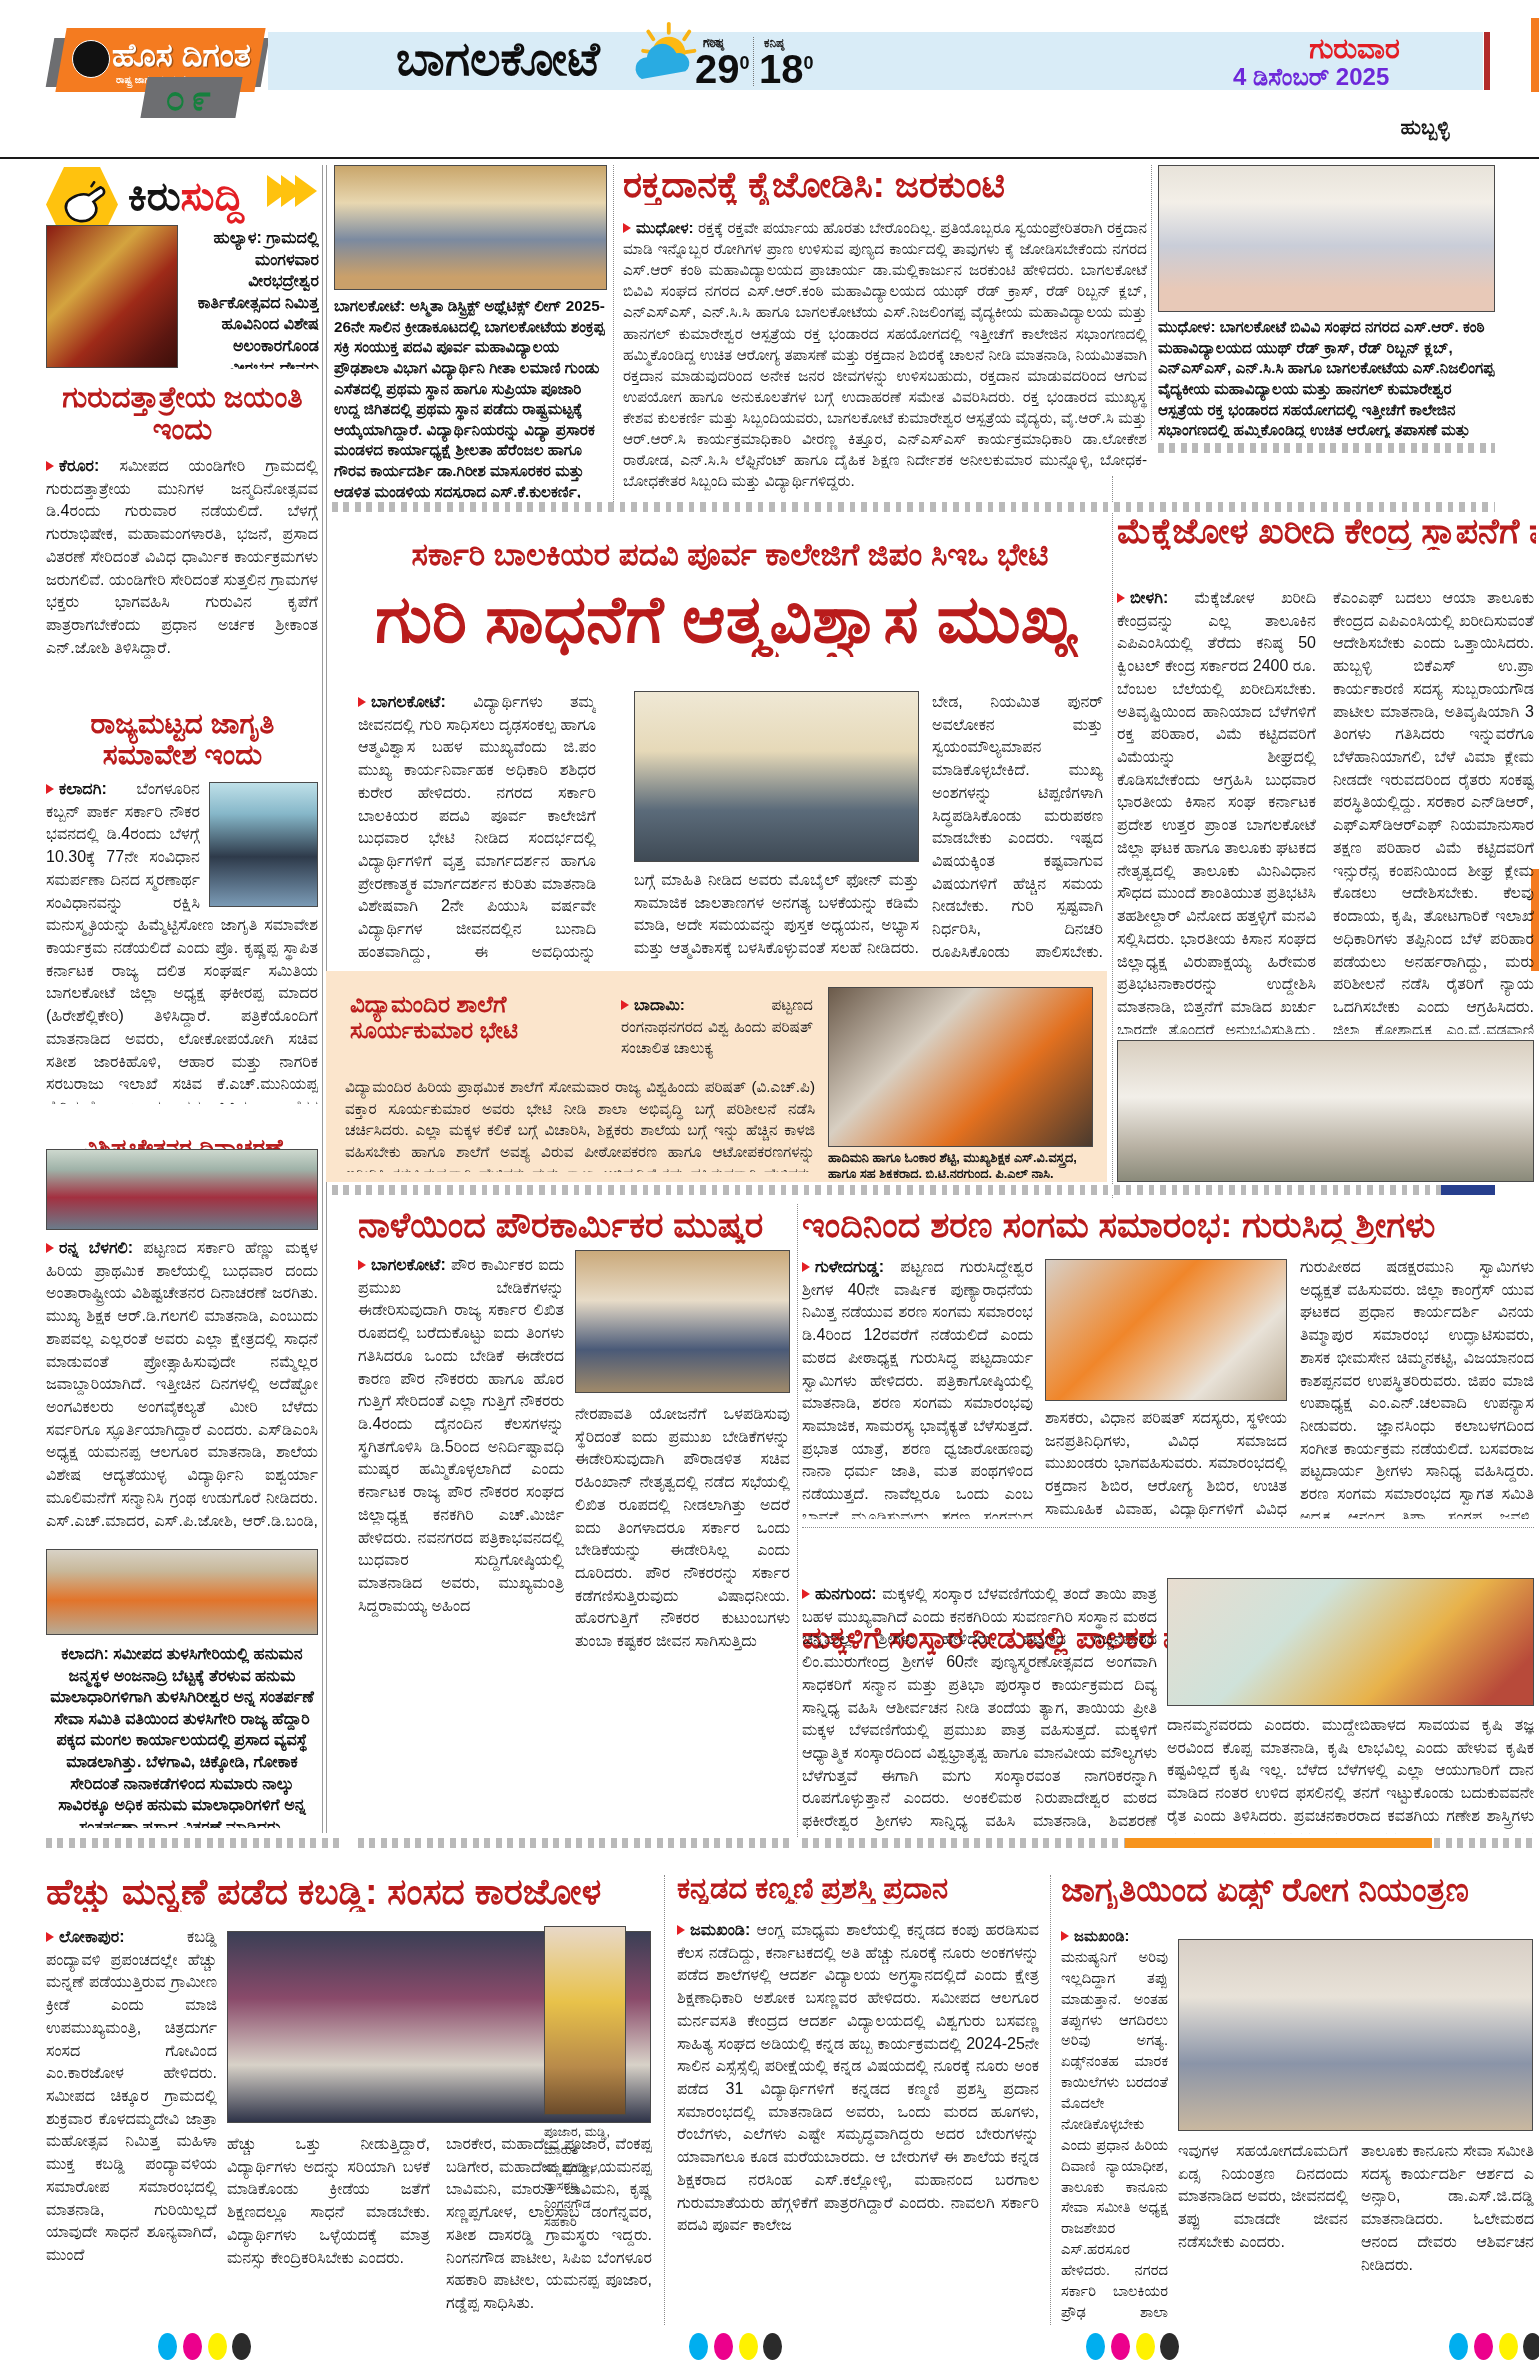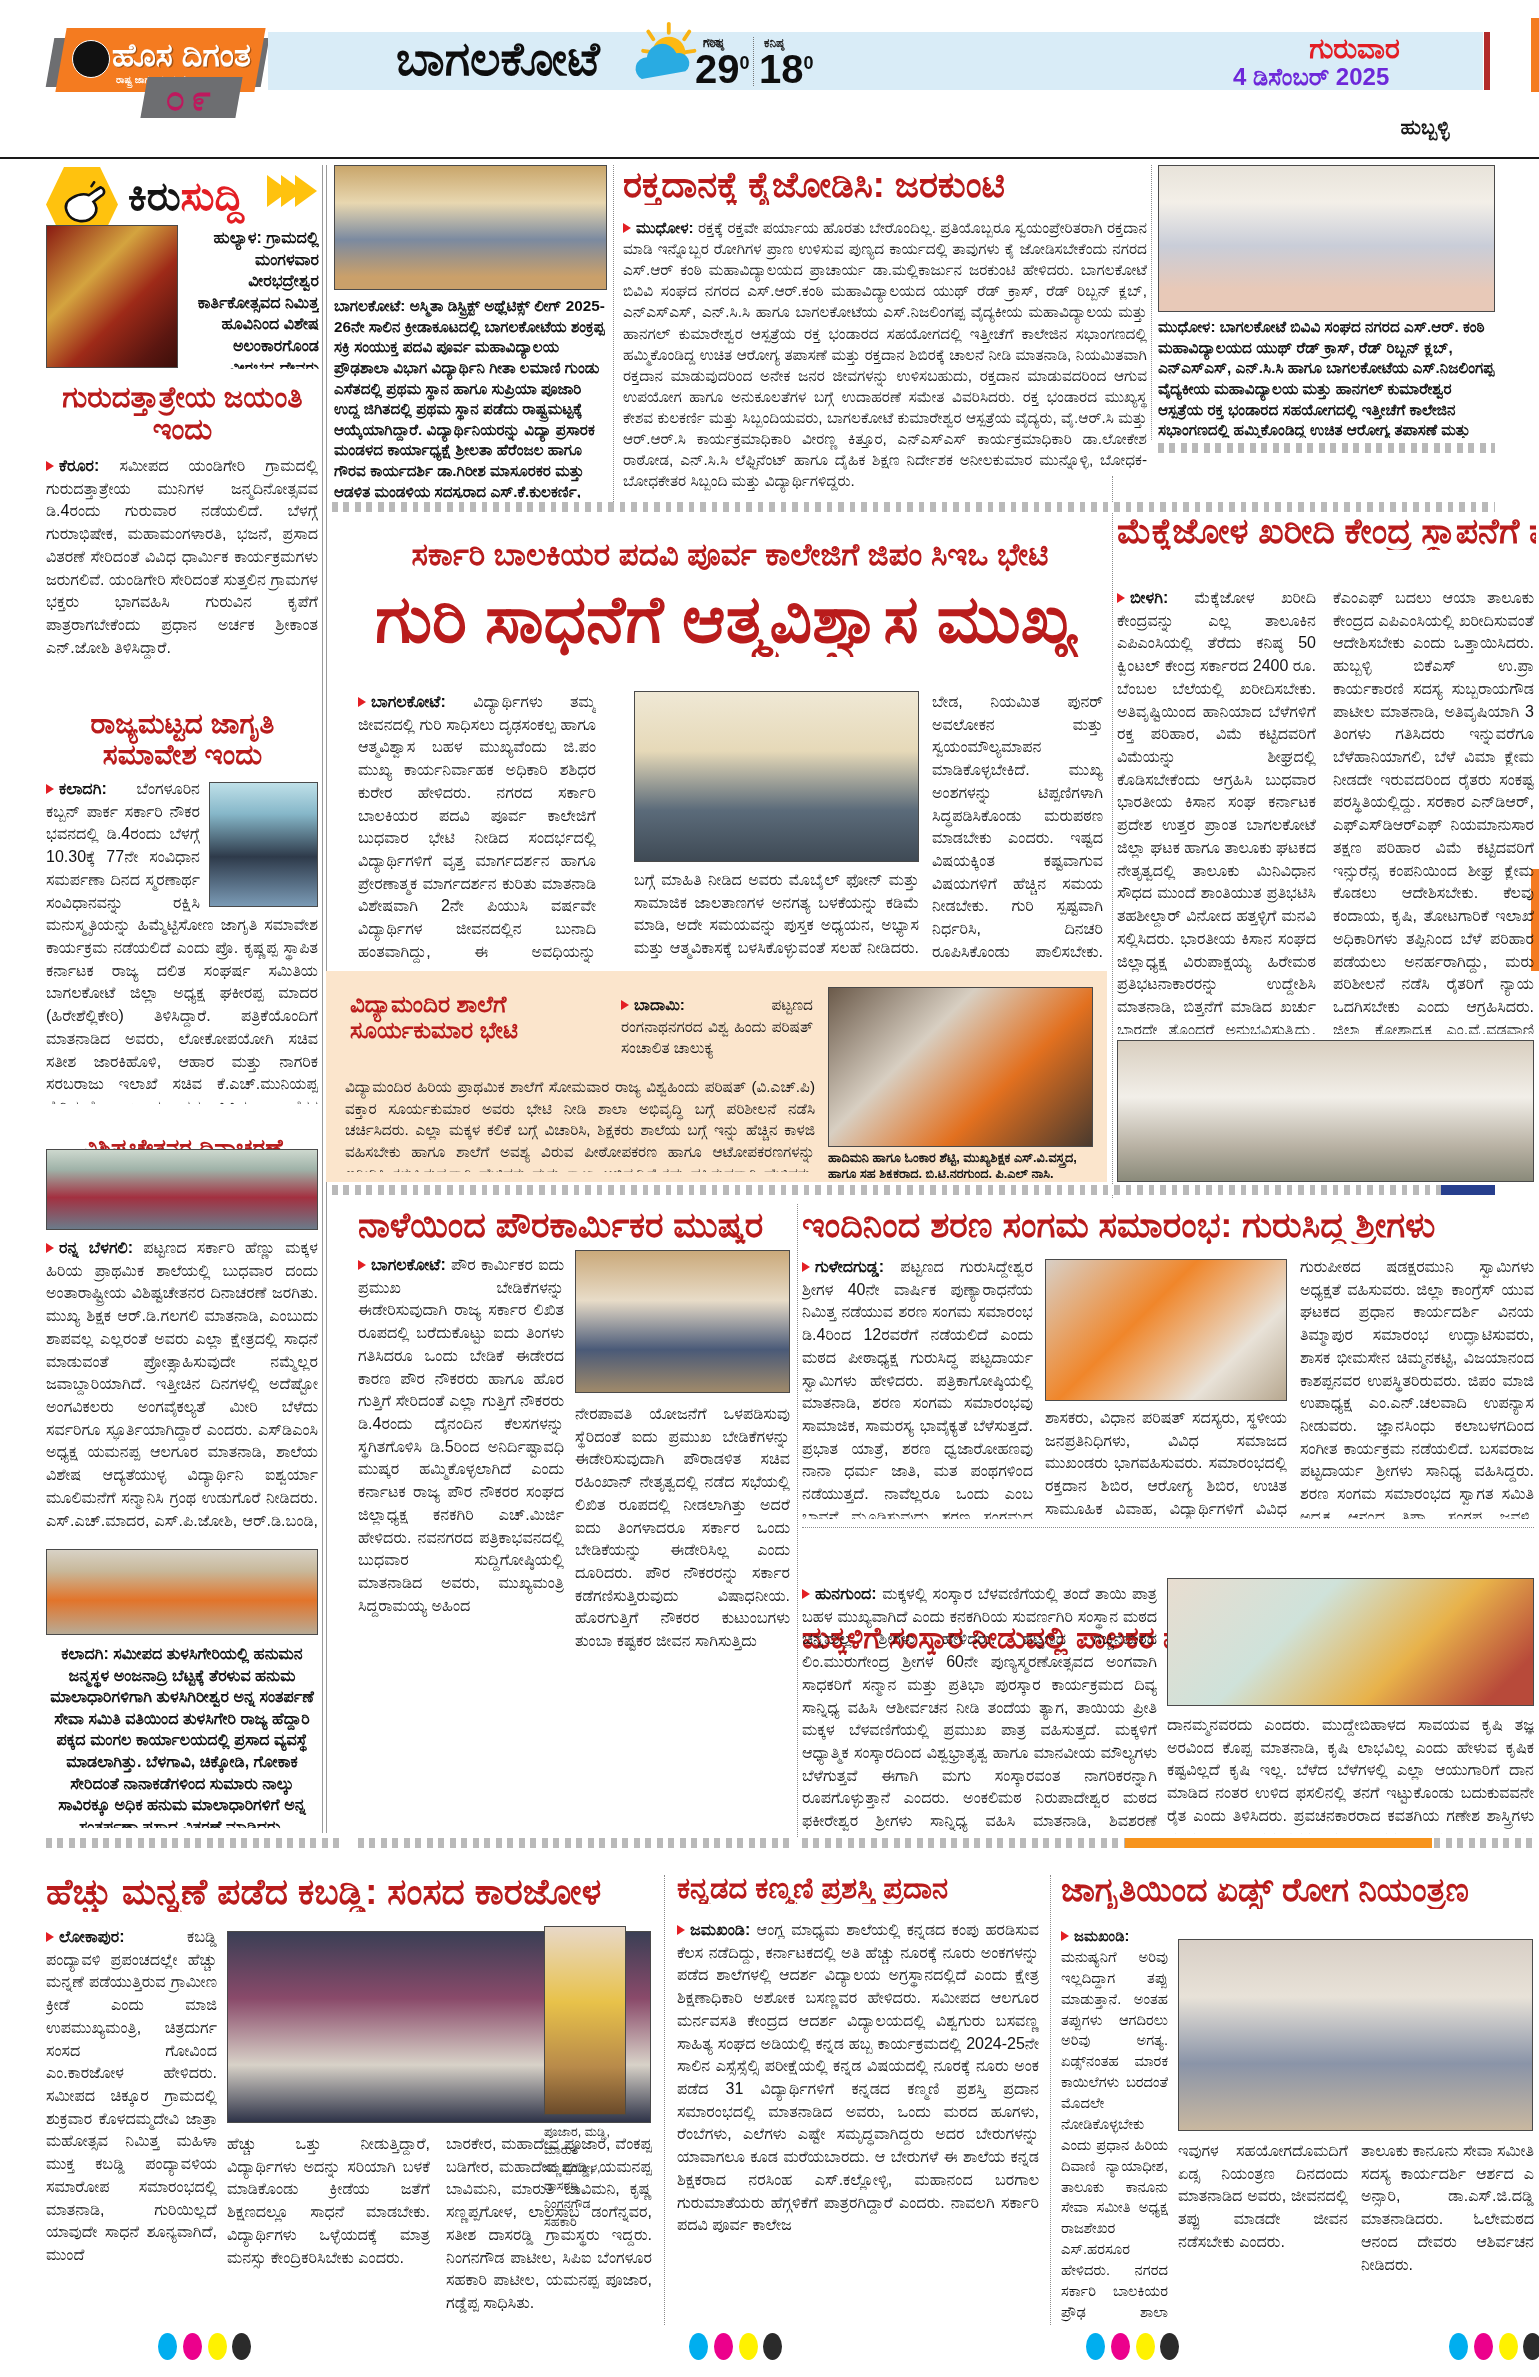--- a/index.html
+++ b/index.html
@@ -36,21 +36,21 @@
 </style>
 </head>
 <body>
 
 <div class="abs" style="left:50px;top:38px;width:215px;height:49px;background:#6d6e71;transform:skewX(-10deg);"></div>
 <div class="abs" style="left:61px;top:28px;width:199px;height:64px;background:#f47b20;transform:skewX(-10deg);"></div>
 <div class="abs" style="left:72px;top:40px;width:36px;height:36px;border-radius:50%;background:#111;border:1.9px solid #fff;"></div>
 <div class="abs" style="left:112px;top:37px;width:147px;font-size:32px;font-weight:bold;color:#fff;text-shadow:1.3px 1.3px 0 #00000055;white-space:nowrap;">ಹೊಸ ದಿಗಂತ</div>
 <div class="abs" style="left:116px;top:74px;width:141px;font-size:9.6px;font-weight:bold;color:#fff;">ರಾಷ್ಟ್ರ ಜಾಗೃತಿಯ ಪತ್ರಿಕೆ</div>
 <div class="abs" style="left:144px;top:77px;width:95px;height:41px;background:#6d6e71;transform:skewX(-10deg);"></div>
-<div class="abs center" style="left:148px;top:78px;width:87px;font-size:35px;font-weight:bold;color:#be185d;letter-spacing:6.4px;">೦೯</div>
+<div class="abs center" style="left:148px;top:78px;width:87px;font-size:35px;font-weight:bold;color:#15803d;letter-spacing:6.4px;">೦೯</div>
 
 <div class="abs" style="left:268px;top:32px;width:1215px;height:58px;background:#d9ecf7;"></div>
 <div class="abs" style="left:1484px;top:32px;width:6.4px;height:58px;background:#b22a2a;"></div>
 <div class="abs" style="left:1531px;top:18px;width:9px;height:74px;background:#f47b20;"></div>
 
 <div class="abs" style="left:396px;top:31px;width:268px;font-size:47px;font-weight:900;color:#0e0e0e;white-space:nowrap;">ಬಾಗಲಕೋಟೆ</div>
 
 <svg class="abs" style="left:629px;top:20.4px;" width="77" height="77" viewBox="0 0 120 120">
   <g stroke="#f9b314" stroke-width="6" stroke-linecap="round">
     <line x1="62" y1="6" x2="62" y2="20"></line>

